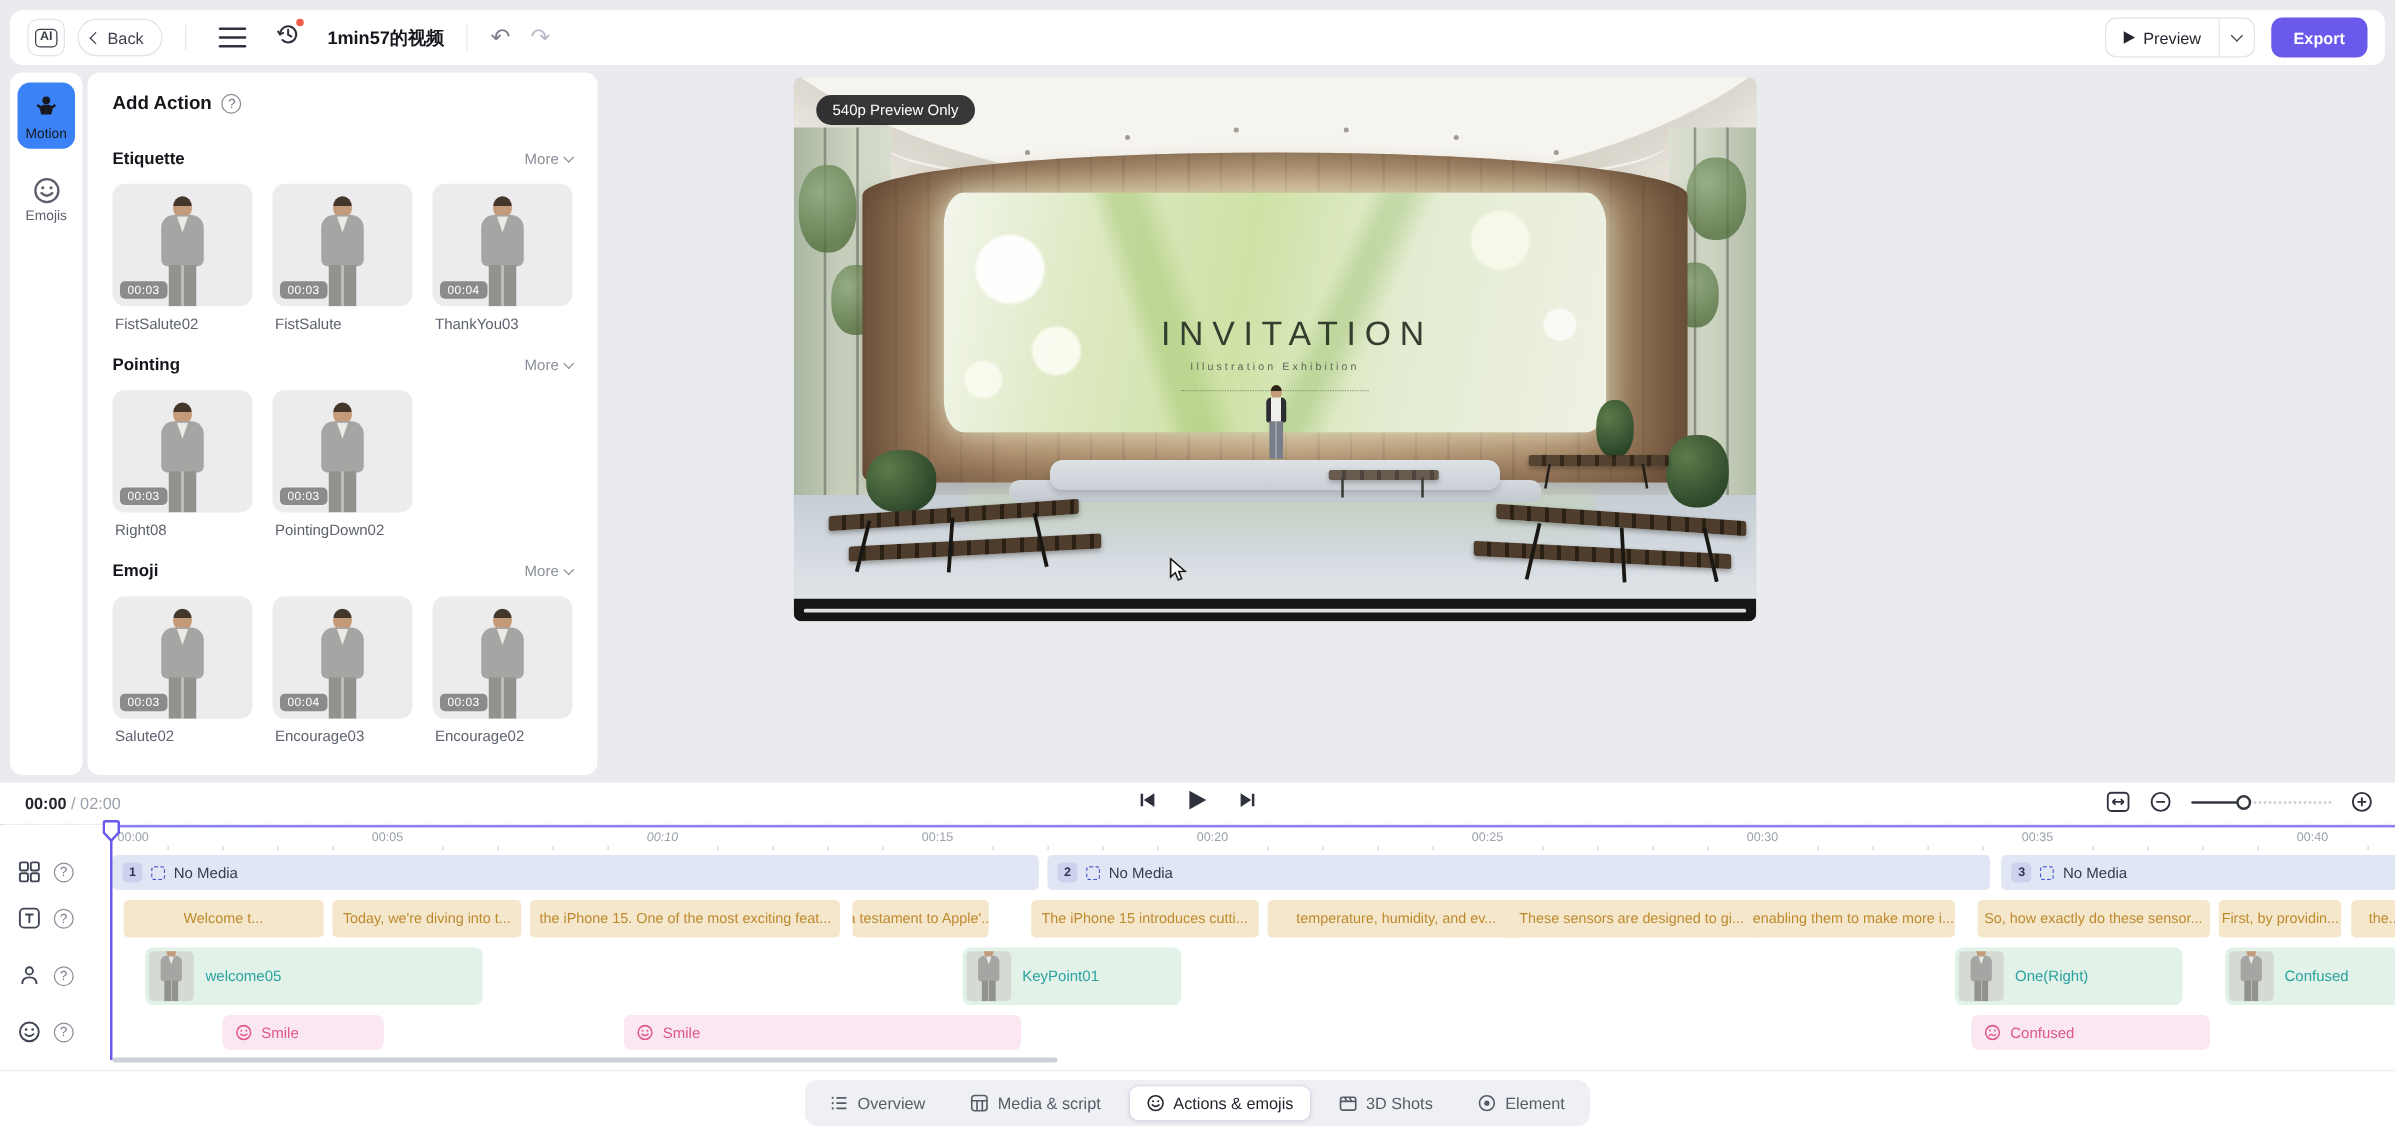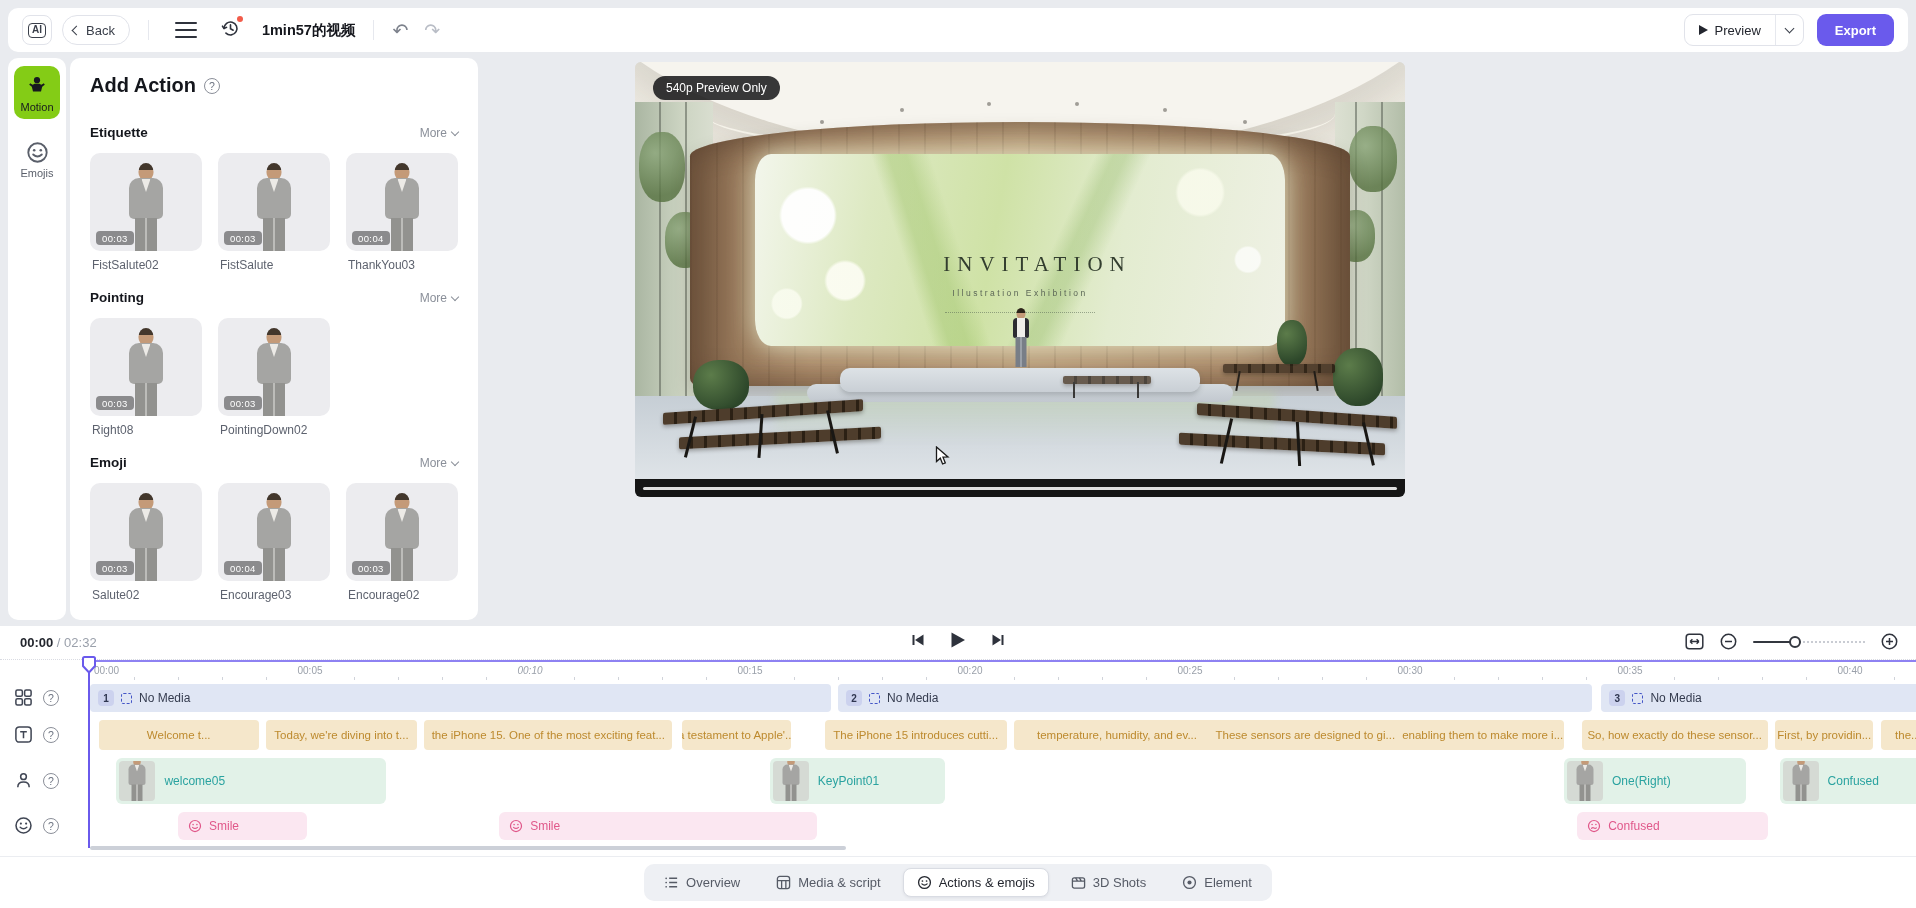--- a/index.html
+++ b/index.html
@@ -28,27 +28,27 @@
   .pv-main { display:flex; align-items:center; gap:7px; padding:0 14px; font-size:13px; color:#23262e; cursor:pointer; }
   .play-tri { width:0; height:0; border-left:9px solid #23262e; border-top:5.5px solid transparent; border-bottom:5.5px solid transparent; }
   .pv-split { width:1px; background:#e6e8ee; }
   .pv-caret { display:flex; align-items:center; padding:0 10px; cursor:pointer; }
   .chev-down { width:7px; height:7px; border-left:1.6px solid #3a3f4a; border-bottom:1.6px solid #3a3f4a; transform:rotate(-45deg); margin-top:-3px; }
   .export-btn { height:32px; padding:0 18px; border:none; border-radius:9px; background:var(--accent,#6a5aec); color:#fff; font-size:13px; font-weight:bold; cursor:pointer; }
 
   
   .tool-rail { position:absolute; left:8px; top:58px; width:58px; height:562px; background:#fff; border-radius:10px; padding:8px 6px; }
   .rail-item { width:46px; border-radius:10px; padding:8px 0 6px; display:flex; flex-direction:column; align-items:center; gap:3px; cursor:pointer; color:#5a5f6a; font-size:11px; margin-bottom:14px; }
-  .rail-item.active { background:#84cc16; color:#17191f; }
+  .rail-item.active { background:#3b82f6; color:#17191f; }
   .rail-item svg { display:block; }
 
   
   .action-panel { position:absolute; left:70px; top:58px; width:408px; height:562px; background:#fff; border-radius:10px; padding:16px 20px; overflow:hidden; }
   .ap-title-row { display:flex; align-items:center; gap:8px; margin-bottom:28px; }
-  .ap-title { font-size:20px; font-weight:bold; color:#14161c; }
+  .ap-title { font-size:15px; font-weight:bold; color:#14161c; }
   .help-circle { width:16px; height:16px; border:1.3px solid #8b8f99; border-radius:50%; color:#6b7280; font-size:10.5px; display:inline-flex; align-items:center; justify-content:center; cursor:pointer; background:#fff; flex:0 0 auto; }
   .ap-sec-head { display:flex; align-items:center; justify-content:space-between; margin-bottom:13px; }
   .ap-sec-name { font-size:13.5px; font-weight:bold; color:#14161c; }
   .ap-more { display:flex; align-items:center; gap:5px; font-size:12px; color:#8a8f99; cursor:pointer; }
   .ap-more .chev-down { width:6px; height:6px; border-color:#8a8f99; margin-top:-2px; }
   .ap-cards { display:flex; gap:16px; }
   .ap-card { width:112px; cursor:pointer; }
   .ap-thumb { position:relative; width:112px; height:98px; background:#ececef; border-radius:10px; overflow:hidden; display:flex; align-items:flex-end; justify-content:center; }
   .dur-badge { position:absolute; left:6px; bottom:6px; background:rgba(125,125,128,.88); color:#fff; font-size:9.5px; padding:1.5px 6px; border-radius:4px; letter-spacing:.4px; }
   .ap-card-name { font-size:12px; color:#5d626e; margin:7px 0 18px 2px; white-space:nowrap; overflow:hidden; }
@@ -76,21 +76,21 @@
   .big-screen .art { position:absolute; inset:0;
     background:
       radial-gradient(circle at 10% 32%, rgba(255,255,255,.95) 0 26px, rgba(255,255,255,0) 29px),
       radial-gradient(circle at 17% 66%, rgba(253,253,244,.9) 0 18px, rgba(255,255,255,0) 21px),
       radial-gradient(circle at 6% 78%, rgba(250,252,240,.85) 0 14px, rgba(255,255,255,0) 16px),
       radial-gradient(circle at 84% 20%, rgba(248,250,235,.9) 0 22px, rgba(255,255,255,0) 25px),
       radial-gradient(circle at 93% 55%, rgba(255,255,255,.7) 0 12px, rgba(255,255,255,0) 14px),
       linear-gradient(72deg, transparent 30%, rgba(150,190,95,.38) 33% 36%, transparent 40%),
       linear-gradient(115deg, transparent 55%, rgba(130,175,85,.3) 58% 60%, transparent 64%);
   }
-  .screen-title { position:absolute; left:0; right:0; top:98px; text-align:center; font-family:Liberation Serif, serif; font-size:21px; letter-spacing:7px; color:#333e2f;padding-left:35px; }
+  .screen-title { position:absolute; left:0; right:0; top:98px; text-align:center; font-family:Liberation Sans, sans-serif; font-size:27px; letter-spacing:7px; color:#333e2f;padding-left:35px; }
   .screen-sub { position:absolute; left:0; right:0; top:134px; text-align:center; font-size:8.5px; letter-spacing:2.5px; color:#5c6757; }
   .screen-line { position:absolute; left:50%; transform:translateX(-50%); top:158px; width:150px; border-top:1px dotted rgba(90,105,85,.55); }
   .stage-step1 { position:absolute; left:205px; top:306px; width:360px; height:24px; background:linear-gradient(180deg,#dde2e6,#c9cfd5); border-radius:10px; box-shadow:0 3px 5px rgba(90,95,100,.3); }
   .stage-step2 { position:absolute; left:172px; top:322px; width:426px; height:18px; background:linear-gradient(180deg,#d4dade,#c2c8cf); border-radius:10px; }
   .floor { position:absolute; left:0; top:334px; width:770px; height:84px; background:linear-gradient(180deg,#c6ced5,#dfe4e8); }
   .floor-glow { position:absolute; left:140px; top:330px; width:500px; height:52px; background:linear-gradient(180deg, rgba(190,215,150,.35), rgba(190,215,150,0)); filter:blur(5px); }
   .plant { position:absolute; border-radius:45%; background:radial-gradient(circle at 32% 30%,#5c7c4a,#2d472a 75%); }
   .stage-man { position:absolute; left:377px; top:246px; width:18px; height:64px; }
   .sm-head { position:absolute; left:50%; transform:translateX(-50%); top:0; width:9px; height:11px; border-radius:50% 50% 45% 45%; background:linear-gradient(180deg,#2c2319 0 45%,#c49a78 45%); }
   .sm-torso { position:absolute; left:50%; transform:translateX(-50%); top:10px; width:16px; height:20px; border-radius:4px 4px 2px 2px; background:linear-gradient(90deg,#2c2c32 0 26%,#efeeea 26% 74%,#2c2c32 74%); }
@@ -417,21 +417,21 @@
     <div class="preview-badge">540p Preview Only</div>
     <div class="cursor" style="left:300px;top:384px;">
       <svg width="17" height="20" viewBox="0 0 17 20">
           <path d="M1.5 1 L1.5 15.5 L5.3 12.2 L7.6 18 L10.3 16.9 L8 11.2 L13 11 Z" fill="#fff" stroke="#1a1a1a" stroke-width="1.3"></path>
         </svg>
     </div>
   </div>
 
   <div class="timeline-panel">
     <div class="tl-toolbar">
-      <div class="tl-time"><b>00:00</b> / <span>02:32</span></div>
+      <div class="tl-time"><b>00:00</b> / <span>02:00</span></div>
       <div class="transport">
         <button class="tp-btn">
           <svg width="15" height="14" viewBox="0 0 15 14">
               <path d="M3 2 v10" stroke="#2e323c" stroke-width="2"></path>
               <path d="M13 1.5 L4.5 7 L13 12.5 Z" fill="#2e323c"></path>
             </svg>
         </button>
         <button class="tp-btn">
           <svg width="17" height="18" viewBox="0 0 17 18">
               <path d="M2 1.5 L15.5 9 L2 16.5 Z" fill="#2e323c"></path>

